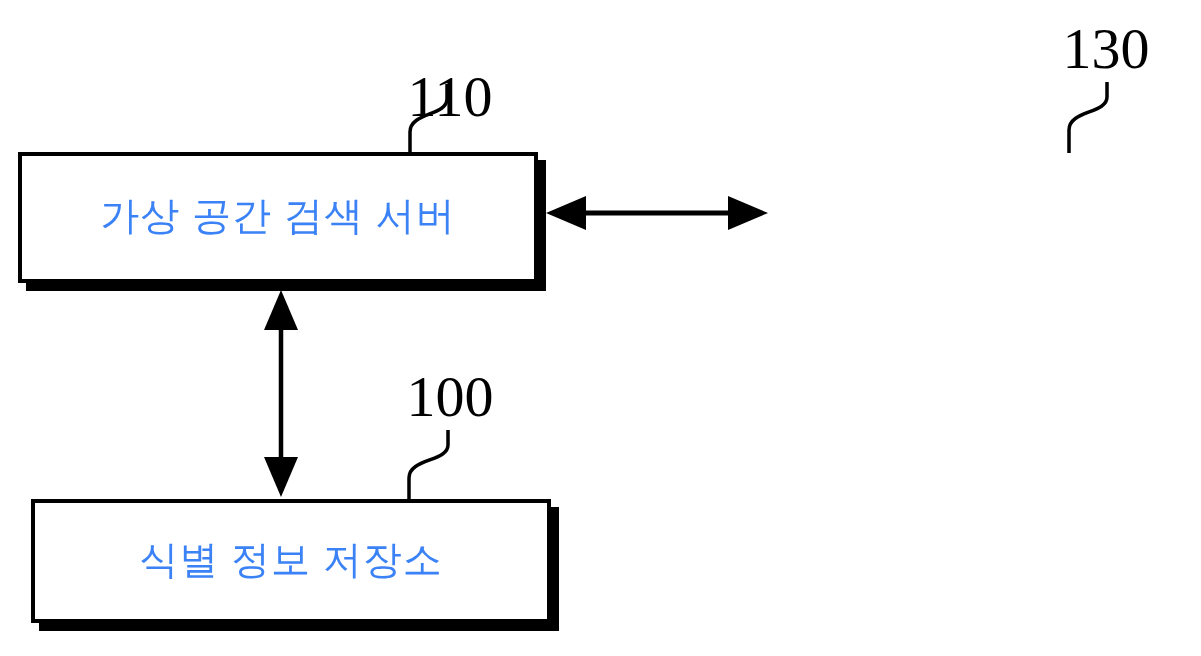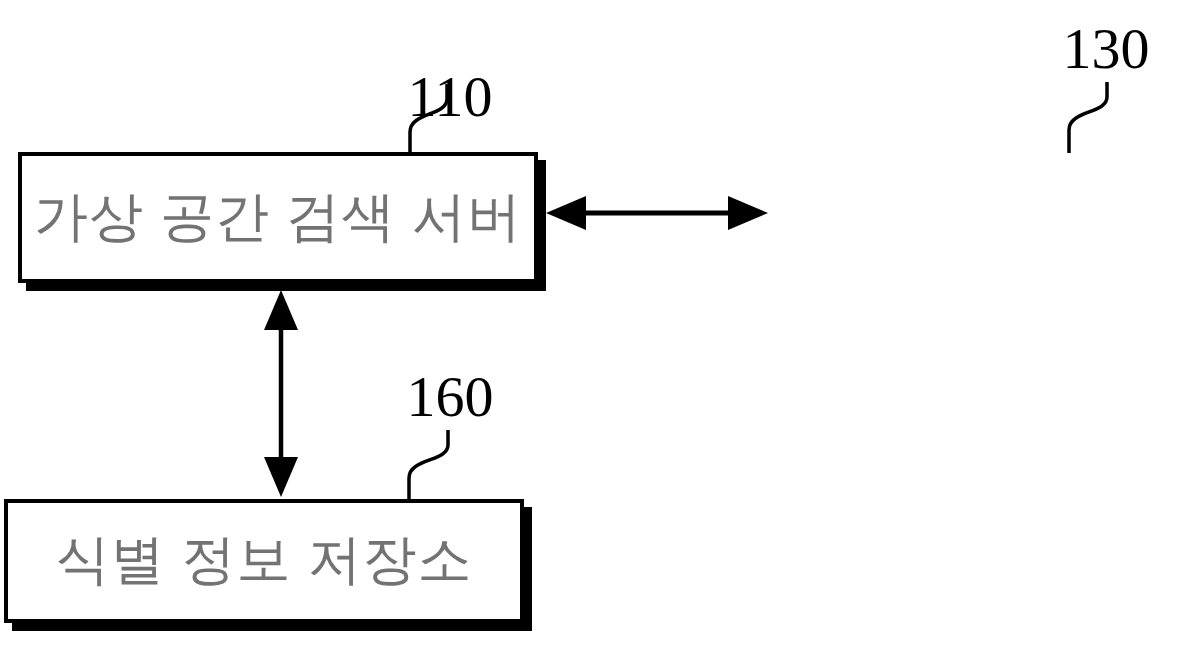--- a/index.html
+++ b/index.html
@@ -19,22 +19,22 @@
     position: absolute;
     box-sizing: border-box;
     border: 4px solid #000000;
     background: #ffffff;
     box-shadow: 8px 8px 0 0 #000000;
     display: flex;
     align-items: center;
     justify-content: center;
   }
   .node-label {
-    color: #737373;
-    font-size: 54px;
+    color: #3b82f6;
+    font-size: 39px;
     letter-spacing: 1px;
     white-space: nowrap;
     line-height: 1;
     padding-bottom: 4px;
   }
   .ref-label {
     position: absolute;
     transform: translateX(-50%);
     color: #000000;
     font-family: "Liberation Serif", serif;
@@ -81,21 +81,21 @@
     <path class="stroke" stroke-width="3.5" d="M 447 84 L 447 99 C 447 116, 410 112, 410 132 L 410 153"></path>
     <path class="stroke" stroke-width="3.5" d="M 1107 82 L 1107 97 C 1107 114, 1069 110, 1069 130 L 1069 153"></path>
     <path class="stroke" stroke-width="3.5" d="M 448 430 L 448 445 C 448 462, 409 458, 409 478 L 409 500"></path>
   </svg>
 
   <div class="node-box" style="left:18px; top:152px; width:520px; height:131px;">
     <span class="node-label">가상 공간 검색 서버</span>
   </div>
 
 
-  <div class="node-box" style="left:4px; top:499px; width:520px; height:124px;text-align:center;">
+  <div class="node-box" style="left:31px; top:499px; width:520px; height:124px;text-align:center;">
     <span class="node-label">식별 정보 저장소</span>
   </div>
 
   <div class="ref-label" style="left:450px; top:20px;margin-top:48px;">110</div>
   <div class="ref-label" style="left:1106px; top:20px;text-align:right;">130</div>
-  <div class="ref-label" style="left:450px; top:368px;">160</div>
+  <div class="ref-label" style="left:450px; top:368px;">100</div>
 
 </div>
 
 </body></html>

